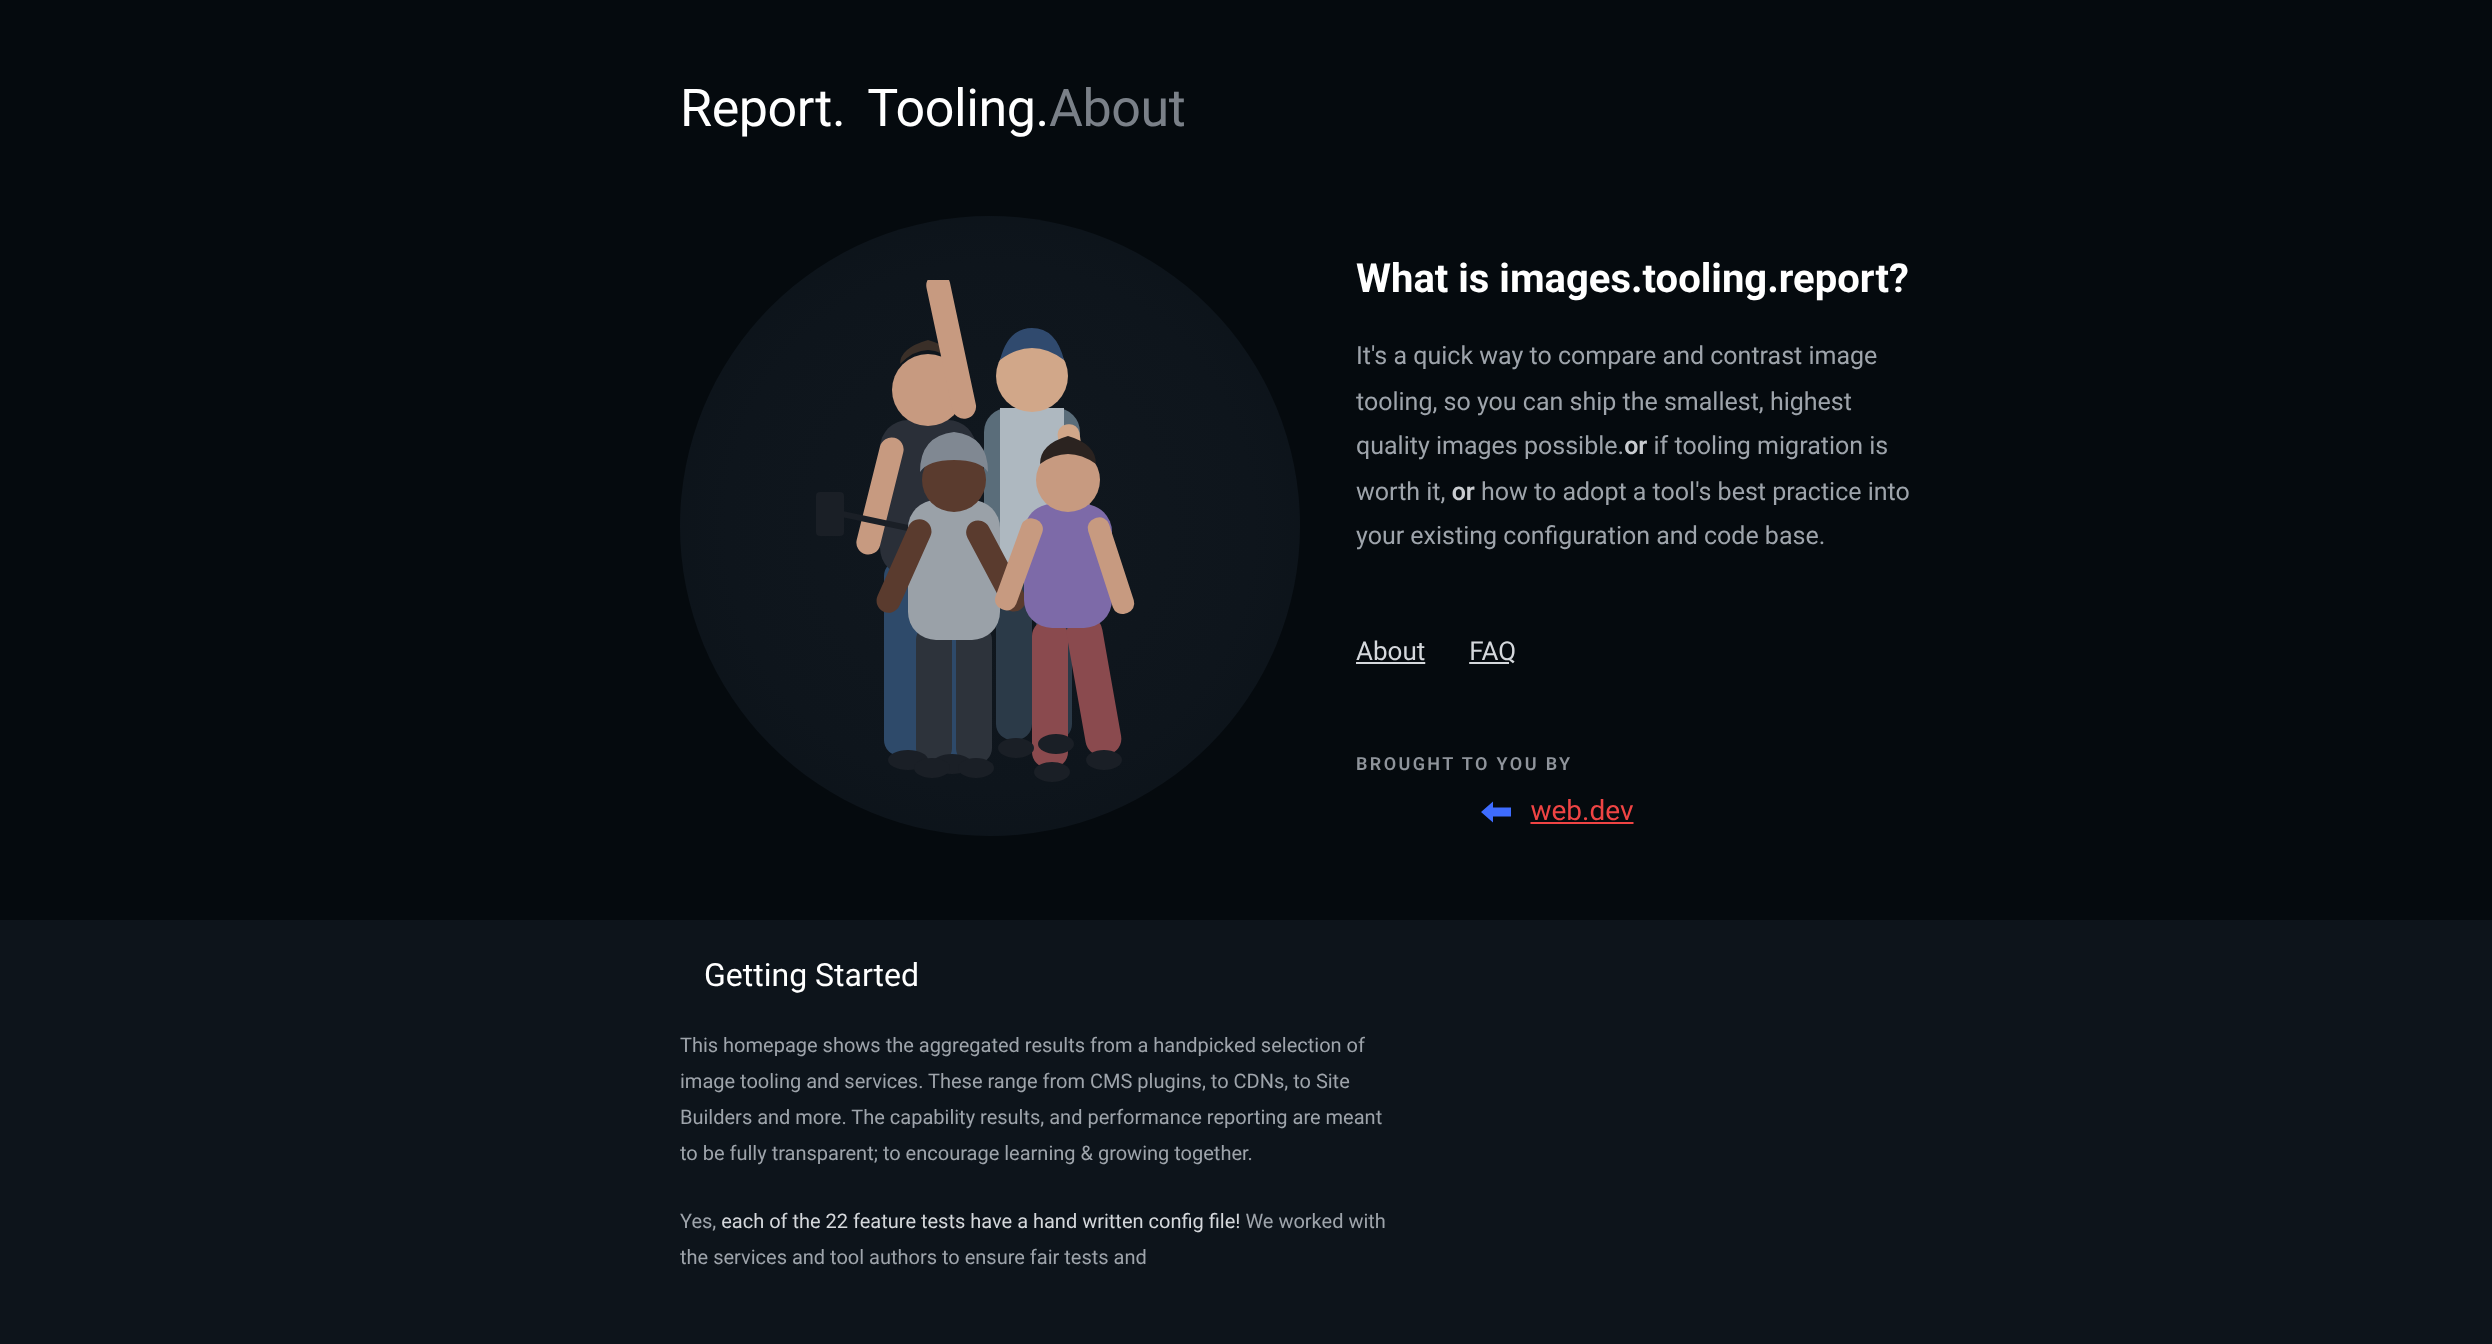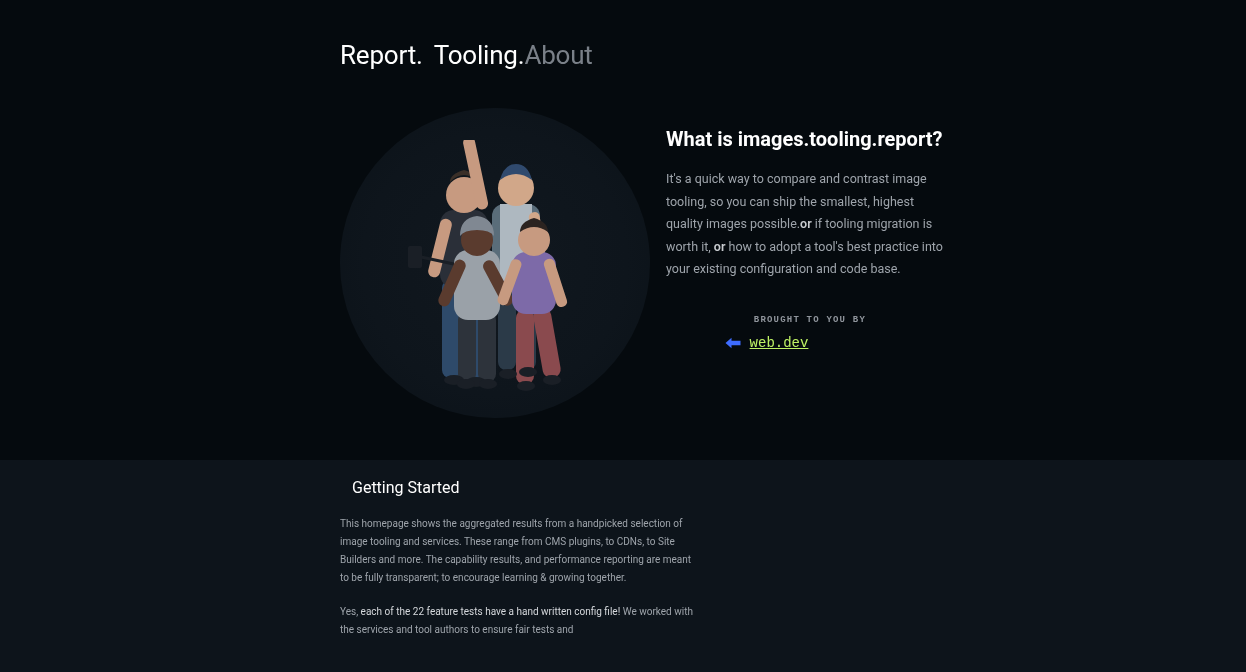--- a/index.html
+++ b/index.html
@@ -28,21 +28,21 @@
     font-size: 26px;
     font-weight: 400;
     margin-bottom: 28px;
     letter-spacing: -0.2px;
   }
   .brand .b1 { color: #ffffff; }
   .brand .b2 { color: #ffffff; margin-left: 11px; }
   .brand .b3 { color: #7a8088; }
   .hero-row {
     display: flex;
-    gap: 16px;
+    gap: 28px;
     align-items: flex-start;
   }
   .illustration-wrap {
     width: 310px;
     flex-shrink: 0;
     position: relative;
   }
   .illu-circle {
     width: 310px;
     height: 310px;
@@ -78,37 +78,37 @@
     margin-bottom: 34px;
   }
   .whatis p .bold { color: #c9ccd0; font-weight: 600; }
   .links a {
     color: #d5d8dc;
     text-decoration: underline;
     font-size: 13px;
     margin-right: 18px;
   }
   .brought {
-    text-align: right;
+    margin-top: 44px;
+    text-align: left;
     width: 200px;
-    font-family: Liberation Mono, monospace;
   }
   .brought-label {
     font-size: 9px;
     letter-spacing: 1.2px;
     color: #8f949b;
     font-weight: 600;
   }
   .webdev {
     margin-top: 10px;
     display: flex;
     align-items: center;
     justify-content: center;
     gap: 8px;
-    color: #bef264;
+    color: #ef4444;
     font-size: 14px;
   }
   .webdev-icon {
     width: 18px;
     height: 14px;
     display: inline-block;
     position: relative;
   }
   .body-section {
     background: #0d141b;
@@ -190,20 +190,24 @@
               <ellipse cx="126" cy="246" rx="9" ry="5" fill="#1a1f26"></ellipse>
               <ellipse cx="152" cy="240" rx="9" ry="5" fill="#1a1f26"></ellipse>
             </svg>
           </div>
         </div>
         <div class="whatis">
           <h2>What is images.tooling.report?</h2>
           <p>
             <span>It's a quick way to compare and contrast image tooling, so you can ship the smallest, highest quality images possible.</span><span class="bold">or</span><span> if tooling migration is worth it, </span><span class="bold">or</span><span> how to adopt a tool's best practice into your existing configuration and code base.</span>
           </p>
+          <div class="links">
+            <a href="#">About</a>
+            <a href="#">FAQ</a>
+          </div>
           <div class="brought">
             <div class="brought-label">BROUGHT TO YOU BY</div>
             <a class="webdev" href="#">
               <span class="webdev-icon">
                 <svg viewBox="0 0 24 18" width="18" height="14">
                   <path d="M2 9 L10 2 L10 6 L22 6 L22 12 L10 12 L10 16 Z" fill="#3e6cff"></path>
                 </svg>
               </span>
               <span>web.dev</span>
             </a>

